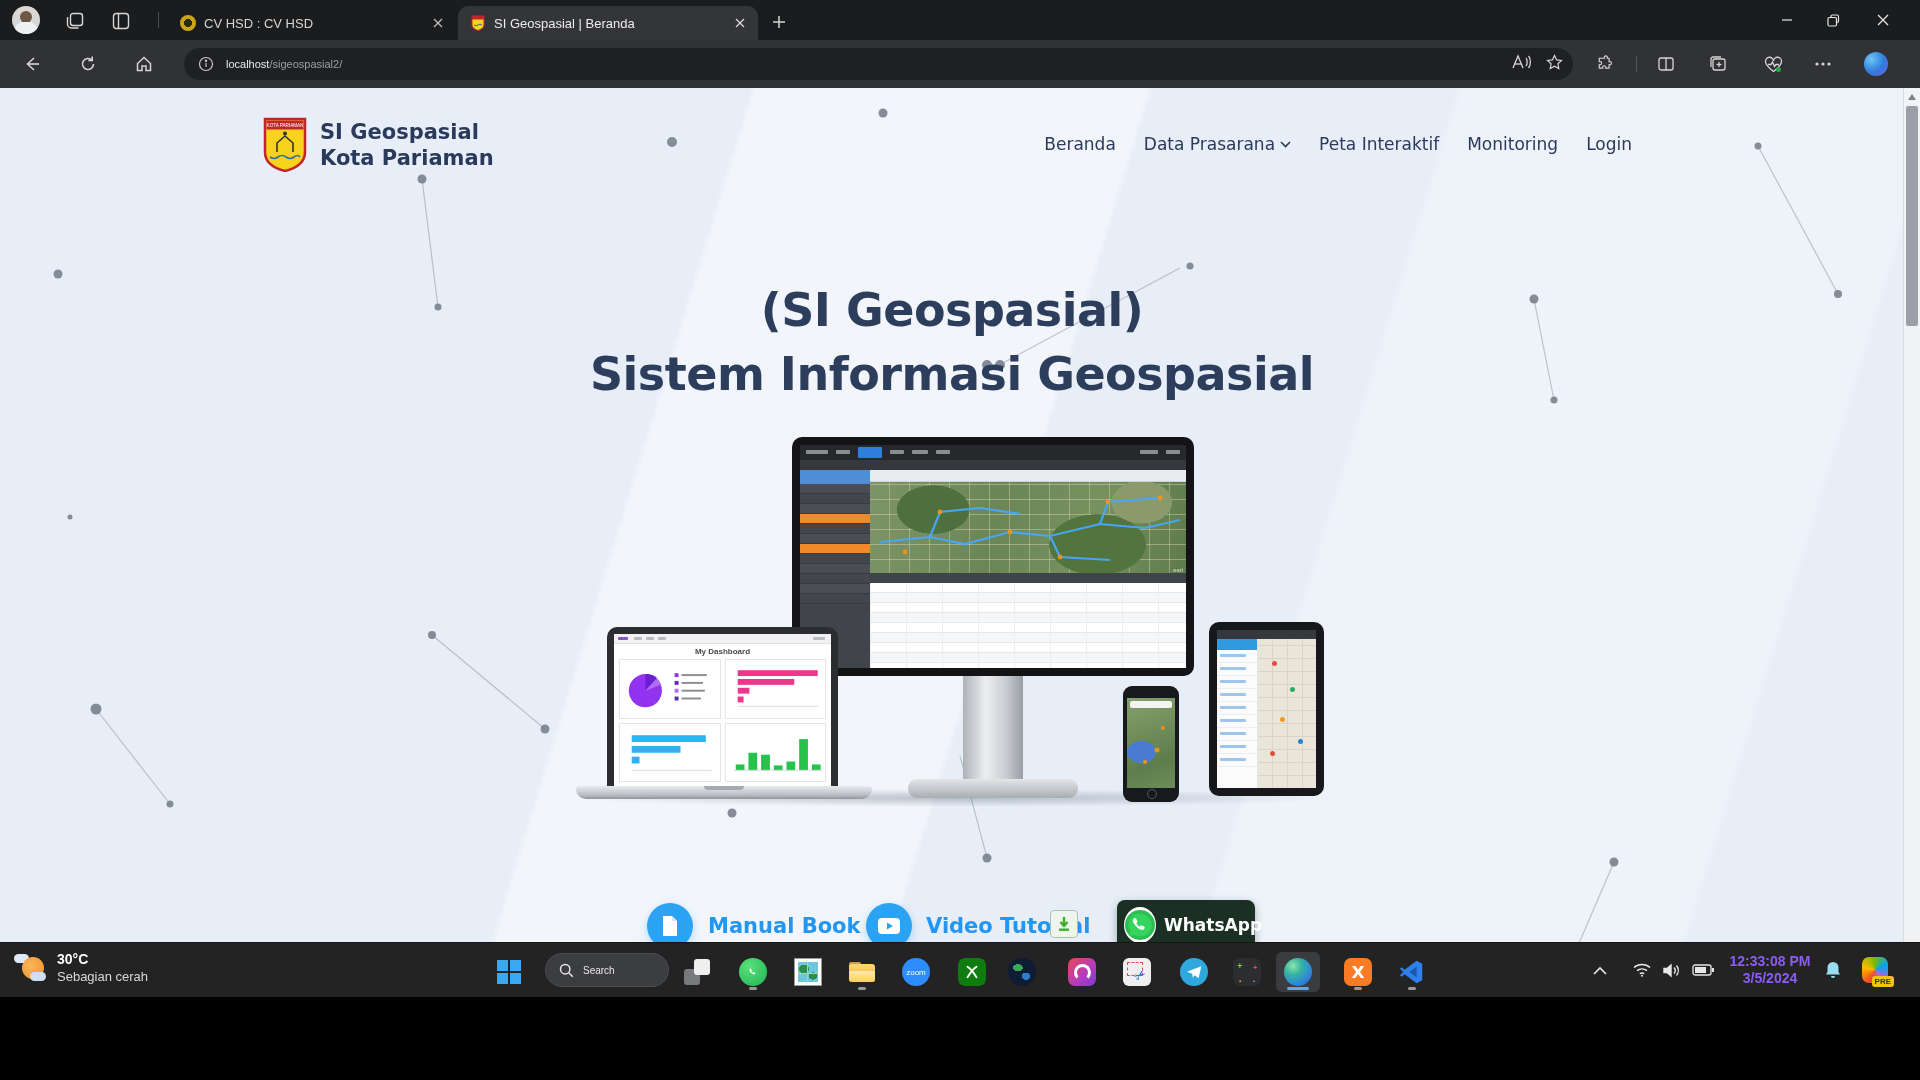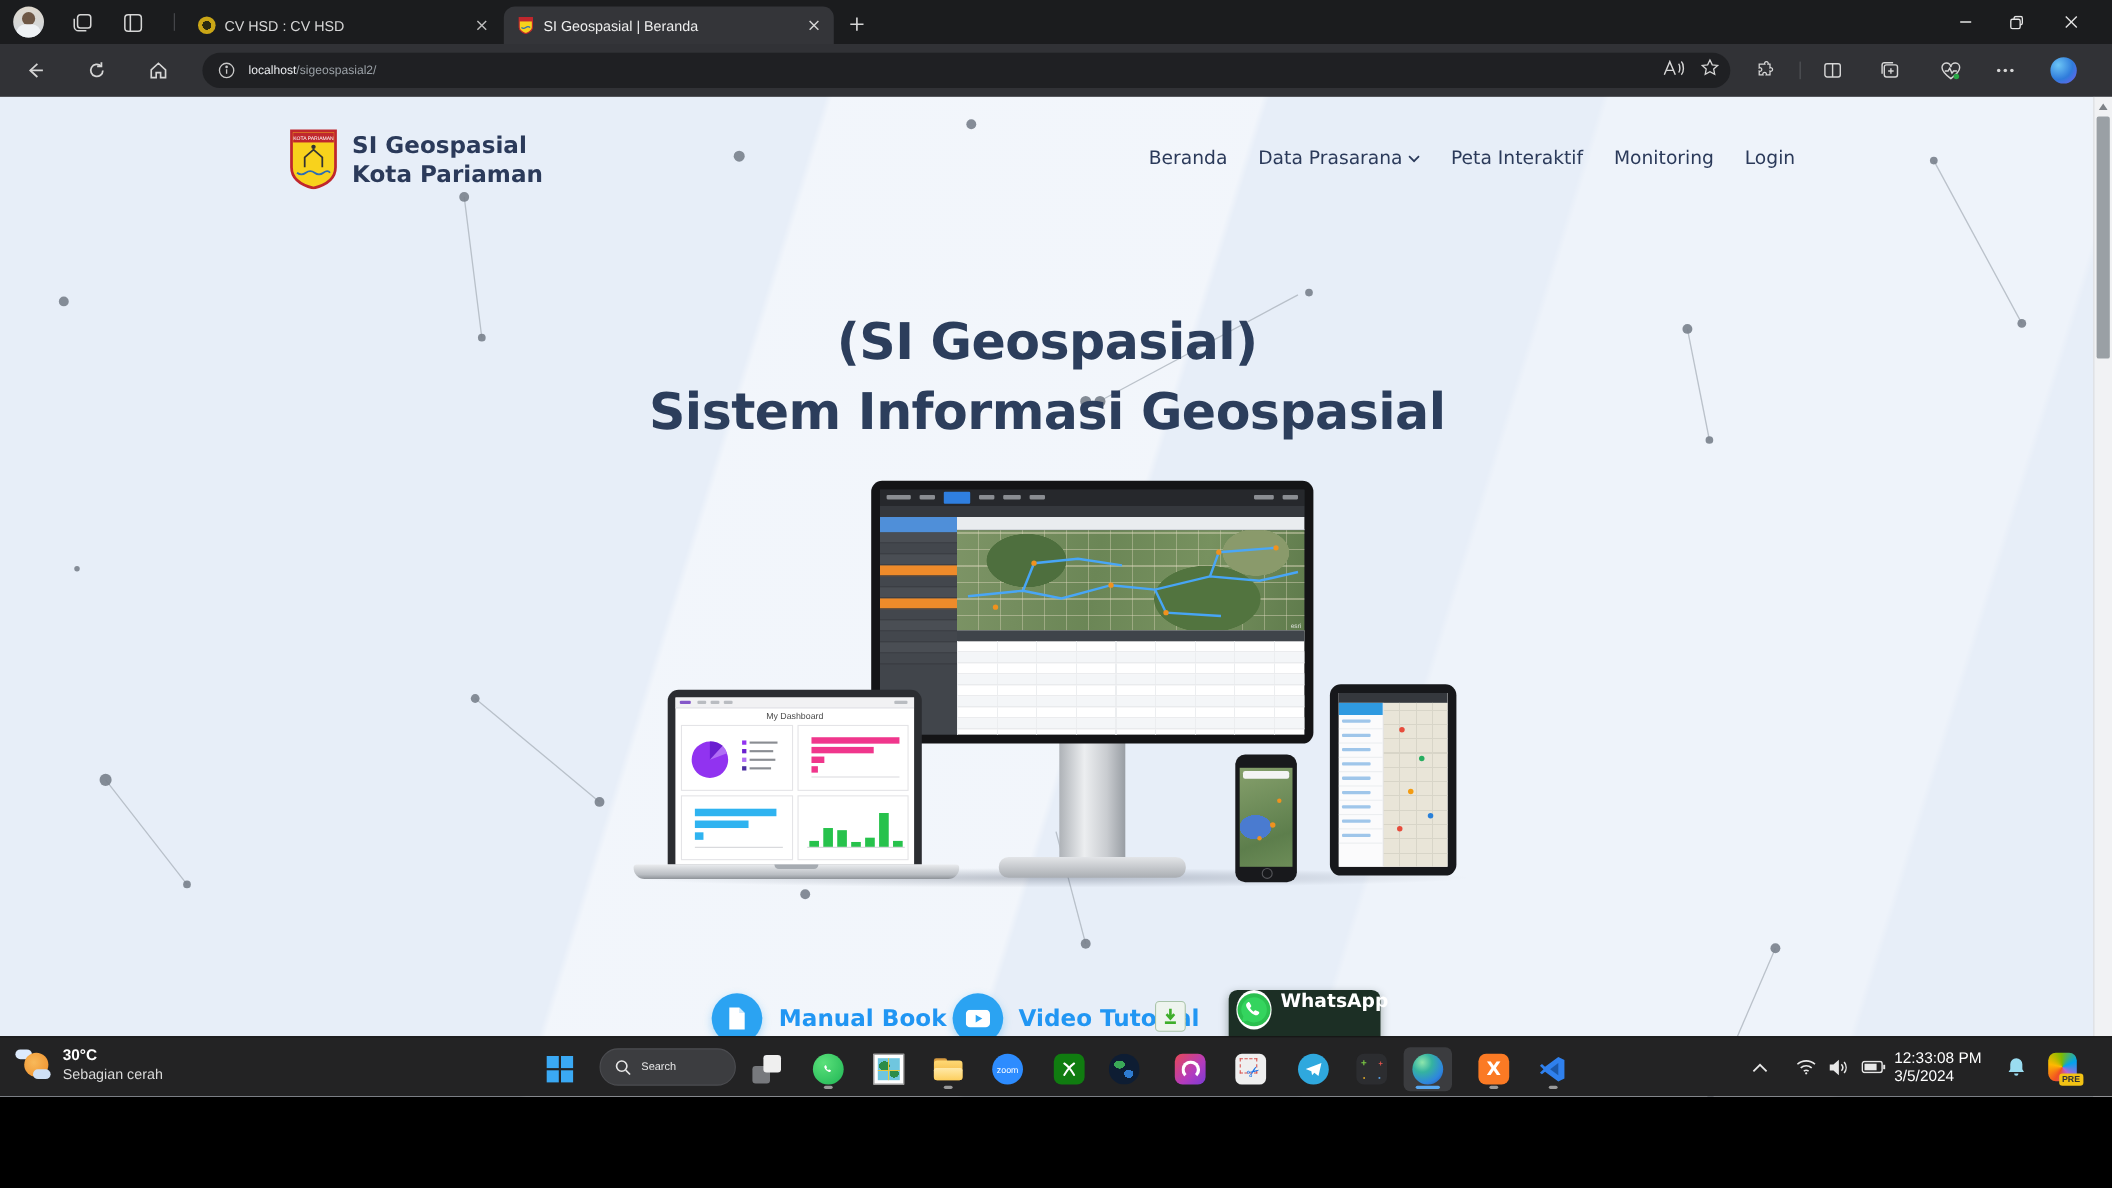--- a/index.html
+++ b/index.html
@@ -82,21 +82,21 @@
     background-image:repeating-linear-gradient(90deg,#eceef0 0 1px,transparent 1px 36px);}
   .m-tr.alt{background-color:#f4f6f8;}
   .m-neck{position:absolute;left:403px;top:238px;width:60px;height:106px;z-index:1;
     background:linear-gradient(90deg,#aeb2b7,#eceef0 38%,#c9ccd0 72%,#989da3);}
   .m-base{position:absolute;left:348px;top:342px;width:170px;height:19px;border-radius:9px;z-index:1;
     background:linear-gradient(180deg,#e3e5e8,#a9adb2);}
   .laptop{position:absolute;left:47px;top:190px;width:231px;height:159px;background:#2b2d31;border-radius:10px 10px 0 0;padding:7px 7px 0 7px;box-sizing:border-box;z-index:3;}
   .l-screen{position:relative;width:100%;height:100%;background:#fff;overflow:hidden;}
   .l-top{height:9px;background:#f1f1f3;border-bottom:1px solid #e2e2e5;position:relative;}
   .l-top i{position:absolute;top:3px;height:3px;border-radius:1px;background:#b9bcc1;}
-  .l-title{text-align:center;font-size:8px;color:#4a4a4a;padding:3px 0 3px;}
+  .l-title{text-align:center;font-size:8px;color:#4a4a4a;padding:3px 0 3px;font-weight:bold;}
   .l-grid{position:absolute;left:5px;right:5px;top:25px;bottom:4px;display:grid;grid-template-columns:1fr 1fr;grid-template-rows:1fr 1fr;gap:4px;}
   .l-panel{border:1px solid #e4e4e7;position:relative;overflow:hidden;}
   .laptop-base{position:absolute;left:16px;top:349px;width:296px;height:13px;z-index:3;border-radius:3px 3px 10px 10px;
     background:linear-gradient(180deg,#e9ebee,#b9bdc2 70%,#8f949a);}
   .laptop-base::before{content:"";position:absolute;left:128px;top:0;width:40px;height:4px;border-radius:0 0 5px 5px;background:#a6abb1;}
   .phone{position:absolute;left:563px;top:249px;width:56px;height:116px;background:#18191c;border-radius:9px;z-index:4;}
   .p-screen{position:absolute;left:4px;right:4px;top:12px;bottom:14px;overflow:hidden;
     background:radial-gradient(26px 20px at 30% 60%,#4a7bd0 0 55%,transparent 56%),
       linear-gradient(160deg,#86a06c,#5d7e4c 70%,#6d8d58);}
   .p-screen::before{content:"";position:absolute;left:3px;top:3px;right:3px;height:7px;background:#f4f4f4;border-radius:2px;}
@@ -110,21 +110,21 @@
   .t-li::before{content:"";position:absolute;left:3px;top:4px;width:26px;height:3px;border-radius:1px;background:#9fc6ea;}
   .t-map{position:absolute;left:41px;right:0;top:9px;bottom:0;
     background:repeating-linear-gradient(0deg,transparent 0 12px,#d8d5c8 12px 13px),
       repeating-linear-gradient(90deg,transparent 0 14px,#d8d5c8 14px 15px),#e9e5d8;}
   .t-dot{position:absolute;width:5px;height:5px;border-radius:50%;}
 
   
   .act-circle{position:absolute;width:46px;height:46px;border-radius:50%;background:#2ba3f2;display:flex;align-items:center;justify-content:center;box-shadow:0 3px 8px rgba(43,163,242,.35);}
   .act-label{position:absolute;font-family:"DejaVu Sans",sans-serif;font-weight:700;font-size:21px;color:#2196f3;line-height:46px;}
   .dl-ic{position:absolute;left:1050px;top:822px;width:26px;height:26px;background:#eef4ee;border:1px solid #a9c4a9;border-radius:4px;display:flex;align-items:center;justify-content:center;}
-  .wa-btn{position:absolute;left:1117px;top:812px;width:138px;height:50px;background:#1c2f25;border-radius:8px;display:flex;box-shadow:0 3px 8px rgba(20,40,30,.35);}
+  .wa-btn{position:absolute;left:1117px;top:812px;width:138px;height:50px;background:#1c2f25;border-radius:8px;display:flex;align-items:center;box-shadow:0 3px 8px rgba(20,40,30,.35);}
   .wa-logo{width:36px;height:36px;border-radius:50%;background:#fff;margin-left:7px;display:flex;align-items:center;justify-content:center;}
   .wa-text{color:#fff;font-weight:700;font-size:17px;margin-left:8px;font-family:"DejaVu Sans",sans-serif;}
 
   
   .pscroll{position:absolute;right:0;top:0;bottom:0;width:16px;background:#f1f2f4;border-left:1px solid #dadce0;}
   .ps-arrow{position:absolute;left:0;width:16px;height:17px;display:flex;align-items:center;justify-content:center;}
   .ps-arrow span{width:0;height:0;border-left:4px solid transparent;border-right:4px solid transparent;}
   .ps-up span{border-bottom:6px solid #7e8287;}
   .ps-down span{border-top:6px solid #7e8287;}
   .ps-thumb{position:absolute;left:2px;top:18px;width:12px;height:220px;background:#9aa0a5;border-radius:2px;}
@@ -169,21 +169,21 @@
   .snip-ic::before{content:"";position:absolute;left:4px;top:4px;width:14px;height:12px;border:1.5px dashed #d9534f;}
   .snip-sc{font-family:"DejaVu Sans",sans-serif;font-size:14px;color:#1a73e8;transform:rotate(-35deg);position:relative;left:3px;top:3px;}
   .tg-ic{width:28px;height:28px;border-radius:50%;background:#2fa8de;display:flex;align-items:center;justify-content:center;}
   .gb-ic{width:28px;height:28px;border-radius:7px;background:#2c2d30;position:relative;}
   .gb-ic i{position:absolute;font-size:9px;font-weight:700;}
   .edge-cell{background:#3b3c3f;}
   .edge-ic{width:28px;height:28px;border-radius:50%;background:radial-gradient(circle at 32% 28%,#8ee6ac 0%,#35b3a0 32%,#2e86de 68%,#2353ad 100%);}
   .edge-run{position:absolute;bottom:2px;width:22px;height:3px;border-radius:2px;background:#5aa9f2;}
   .xampp-ic{width:28px;height:28px;border-radius:7px;background:#fb7a24;color:#fff;font-weight:700;font-size:17px;display:flex;align-items:center;justify-content:center;font-family:"DejaVu Sans",sans-serif;}
   .tray{position:absolute;top:0;bottom:0;display:flex;align-items:center;justify-content:center;}
-  .clock{position:absolute;left:1722px;top:10px;width:96px;text-align:left;color:#ffffff;font-size:14px;line-height:17px;}
+  .clock{position:absolute;left:1722px;top:10px;width:96px;text-align:center;color:#8b5cf6;font-size:14px;line-height:17px;font-weight:bold;}
   .copilot-tray{position:absolute;left:1862px;top:14px;width:26px;height:26px;border-radius:7px;
     background:conic-gradient(from 210deg,#f25022,#ffb900,#7fba00,#00a4ef,#b463d9,#f25022);}
   .copilot-badge{position:absolute;right:-6px;bottom:-4px;background:#f2c214;color:#333;font-size:8px;font-weight:700;padding:1px 3px;border-radius:3px;}
 </style>
 </head>
 <body>
 
 <div class="screen">
 
   <div class="titlebar">

